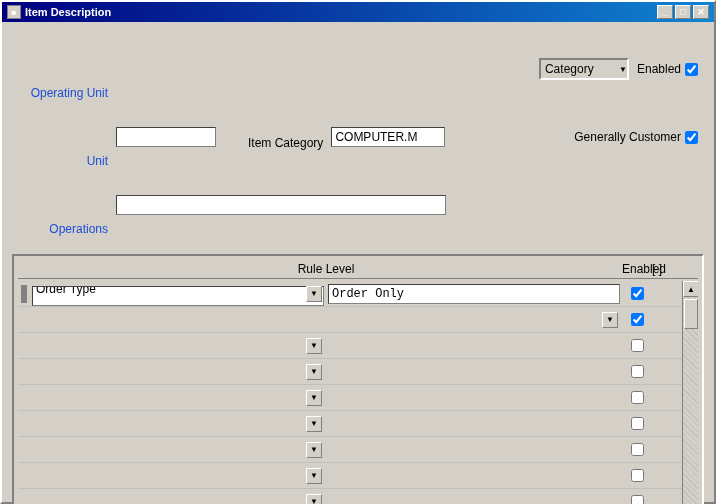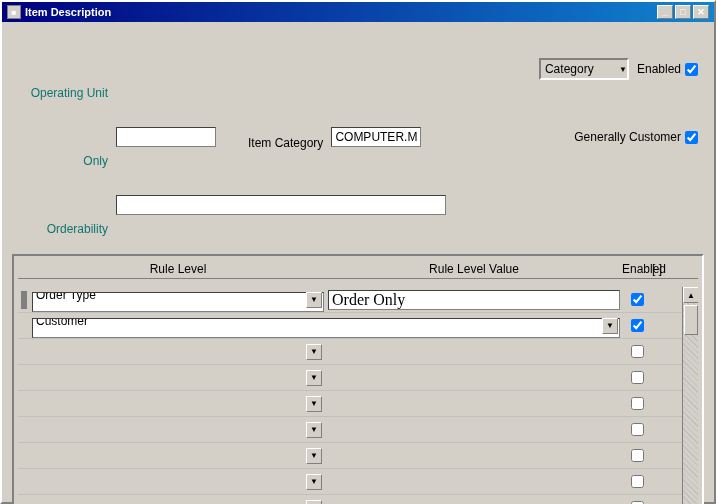--- a/index.html
+++ b/index.html
@@ -71,21 +71,21 @@
       background: #d4d0c8;
       padding: 6px;
     }
     .form-row {
       display: flex;
       align-items: center;
       margin-bottom: 6px;
       gap: 8px;
     }
     .form-label {
-      color: #0f766e;
+      color: #1d4ed8;
       font-size: 12px;
       text-align: right;
       min-width: 90px;
       margin-top: 48px;
     }
     .form-input {
       background: white;
       border: 1px solid #808080;
       border-top-color: #404040;
       border-left-color: #404040;
@@ -97,21 +97,21 @@
     .form-input-wide {
       width: 190px;
     }
     .form-input-medium {
       width: 100px;
     }
     .form-input-long {
       width: 330px;
     }
     .form-input-item-cat {
-      width: 90px;
+      width: 114px;
       overflow: hidden;
     }
     .checkbox-group {
       display: flex;
       align-items: center;
       gap: 4px;
     }
     .checkbox-label {
       font-size: 12px;
     }
@@ -159,21 +159,21 @@
       padding: 4px;
       display: flex;
       flex-direction: column;
       overflow: hidden;
     }
     .table-header {
       display: flex;
       align-items: center;
       padding: 2px 0;
       border-bottom: 1px solid #808080;
-      margin-bottom: 8px;
+      margin-bottom: 2px;
     }
     .col-indicator { width: 12px; }
     .col-rule-level { flex: 1; text-align: center; font-weight: normal; font-size: 12px; }
     .col-rule-value { flex: 1; text-align: center; font-weight: normal; font-size: 12px; }
     .col-enabled { width: 30px; text-align: center; font-size: 12px; }
     .col-blank { width: 30px; }
     .col-scroll { width: 16px; }
     .table-row {
       display: flex;
       align-items: center;
@@ -234,22 +234,22 @@
       padding: 1px 2px;
     }
     .row-value-input {
       width: 100%;
       height: 20px;
       background: white;
       border: 1px solid #808080;
       border-top-color: #404040;
       border-left-color: #404040;
       padding: 1px 3px;
-      font-size: 16px;
-      font-family: Liberation Serif, serif;
+      font-size: 12px;
+      font-family: Liberation Mono, monospace;
     }
     .row-value-empty {
       background: #d4d0c8;
       border-color: #d4d0c8;
     }
     .row-checkbox-col {
       width: 30px;
       display: flex;
       align-items: center;
       justify-content: center;
@@ -370,44 +370,43 @@
           </select>
           <span class="dropdown-arrow">▼</span>
         </div>
         <div class="checkbox-group">
           <span class="checkbox-label">Enabled</span>
           <input type="checkbox" checked="" style="">
         </div>
       </div>
 
       <div class="form-row">
-        <span class="form-label">Only</span>
+        <span class="form-label">Unit</span>
         <input type="text" class="form-input form-input-medium" value="" style="">
         <div style="width:16px;"></div>
         <span style="font-size:12px;margin-top:12px;">Item Category</span>
         <input type="text" class="form-input form-input-item-cat" value="COMPUTER.M" style="">
         <div style="flex:1;"></div>
         <div class="checkbox-group">
           <span class="checkbox-label">Generally Customer</span>
           <input type="checkbox" checked="" style="">
         </div>
       </div>
 
       <div class="form-row">
-        <span class="form-label">Orderability</span>
+        <span class="form-label">Operations</span>
         <input type="text" class="form-input form-input-long" value="" style="">
       </div>
     </div>
 
     <div class="table-section">
 
       <div class="table-header">
         <div class="col-indicator"></div>
         <div class="col-rule-level">Rule Level</div>
-        <div class="col-rule-value">Rule Level Value</div>
         <div class="col-enabled">Enabled</div>
         <div class="col-blank">[  ]</div>
         <div class="col-scroll"></div>
       </div>
 
       <div class="table-row-area">
         <div class="table-rows-container">
 
           <div class="table-row">
             <div class="row-indicator">
@@ -422,21 +421,20 @@
             </div>
             <div class="row-checkbox-col">
               <input type="checkbox" checked="" style="">
             </div>
             <div class="row-blank-col"></div>
           </div>
 
           <div class="table-row">
             <div class="row-indicator"></div>
             <div class="row-input-wrapper">
-              <input type="text" class="row-input" value="Customer" style="">
               <div class="row-dropdown-btn">▼</div>
             </div>
             <div class="row-checkbox-col">
               <input type="checkbox" checked="" style="">
             </div>
             <div class="row-blank-col"></div>
           </div>
 
           <div class="table-row">
             <div class="row-indicator"></div>

